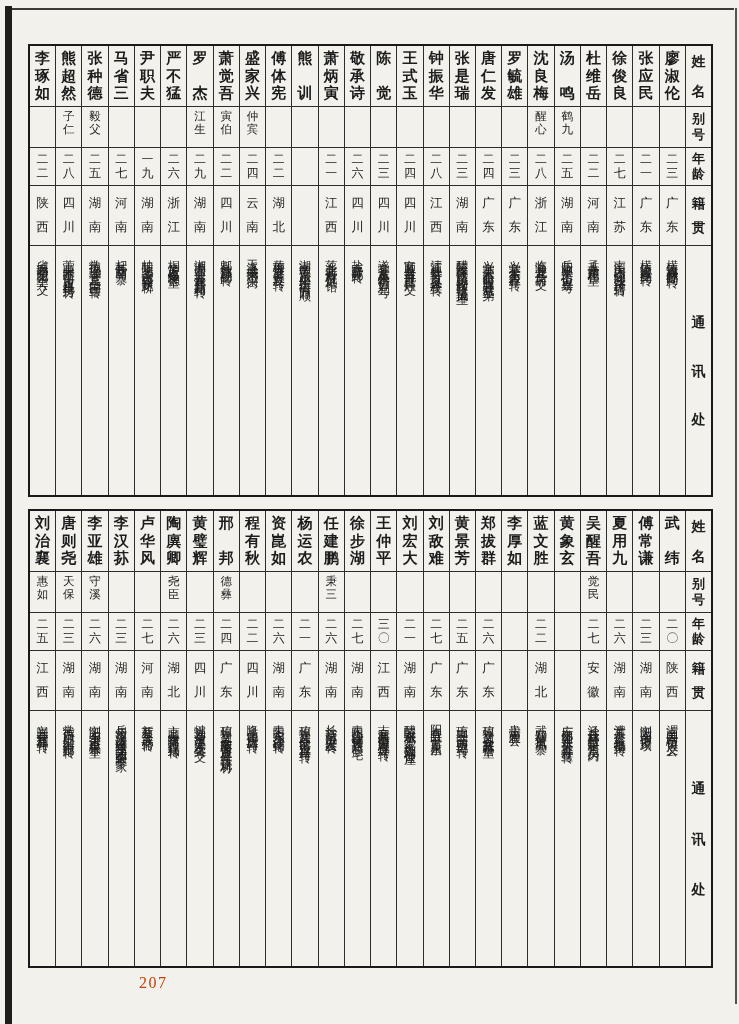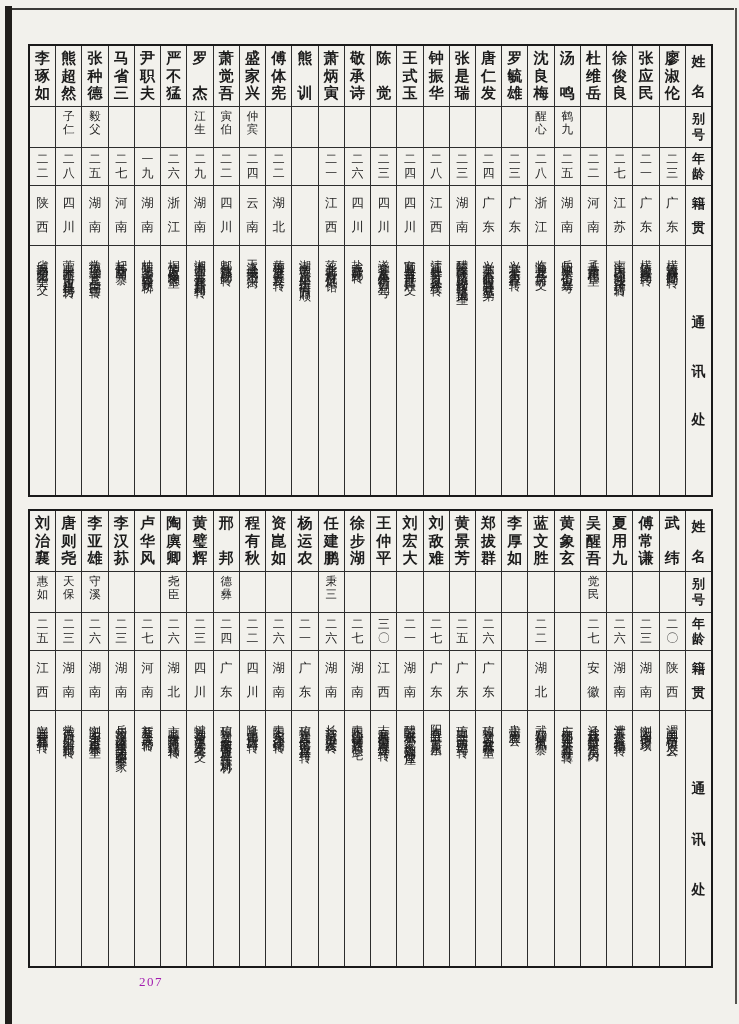--- a/index.html
+++ b/index.html
@@ -44,21 +44,21 @@
   .header-col .c-alias{justify-content:center;padding-top:0;font-size:13px;line-height:1.2;}
   .header-col .c-age{font-size:13px;}
   .header-col .c-origin{font-size:13.5px;}
   .header-col .c-addr{display:flex;flex-direction:column;align-items:center;justify-content:space-evenly;
                       padding:34px 0;font-size:14px;line-height:1;}
   .chr{display:block;}
 
   .page-number{
     position:absolute;left:139px;top:974px;
     font-family:"Liberation Serif","DejaVu Serif",serif;
-    font-size:13px;letter-spacing:1.5px;color:#a21caf;
+    font-size:16px;letter-spacing:1.5px;color:#c2410c;
   }
 </style>
 </head>
 <body>
 
 <div class="page">
   <div class="edge-left"></div>
   <div class="edge-top"></div>
   <div class="edge-right"></div>
 

